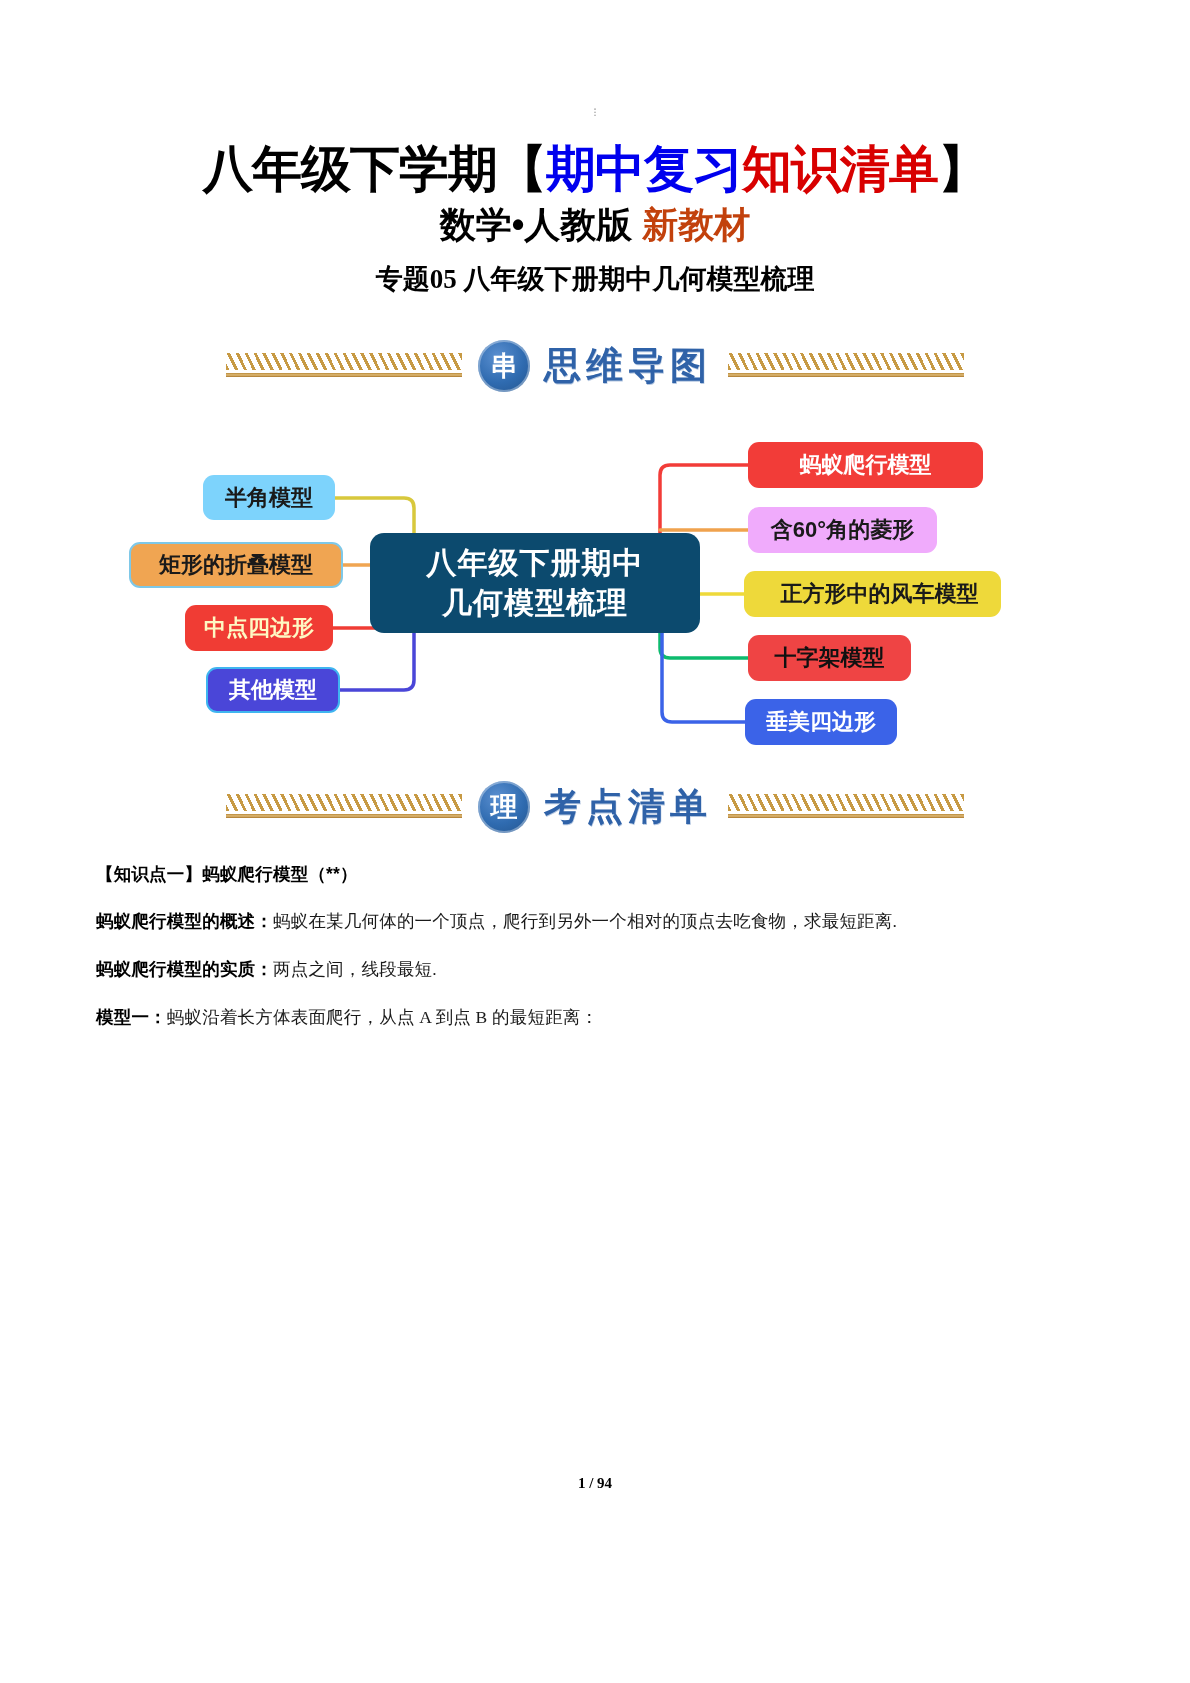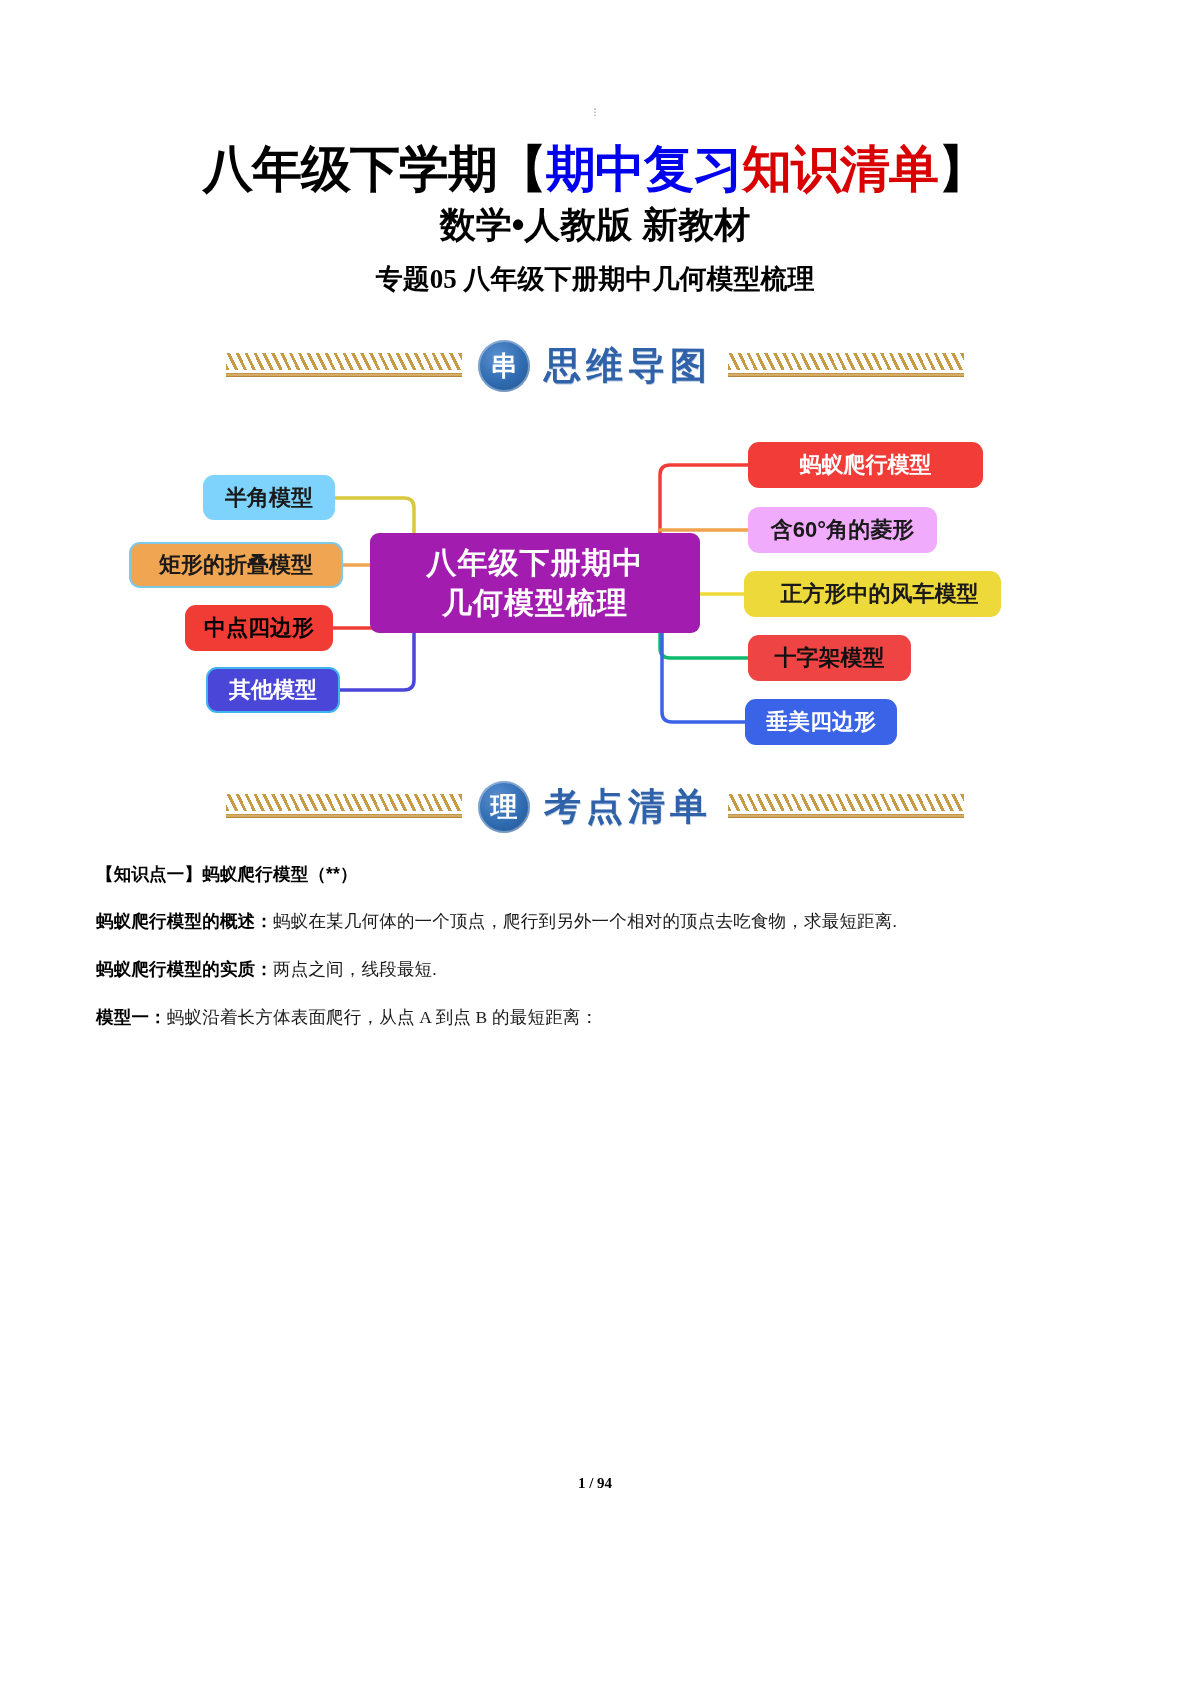--- a/index.html
+++ b/index.html
@@ -35,21 +35,21 @@
   .t-red  { color: #d80000; }
   .title-sub {
     font-family: "Liberation Sans", "DejaVu Sans", sans-serif;
     font-weight: bold;
     font-size: 36px;
     line-height: 46px;
     color: #000;
     margin-top: 2px;
     white-space: nowrap;
   }
-  .t-orange { color: #000000; }
+  .t-orange { color: #c2410c; }
   .title-topic {
     font-family: "Liberation Serif", "DejaVu Serif", serif;
     font-weight: bold;
     font-size: 27px;
     line-height: 38px;
     color: #000;
     margin-top: 12px;
     white-space: nowrap;
   }
 
@@ -107,22 +107,22 @@
     position: absolute;
     display: flex; align-items: center; justify-content: center;
     border-radius: 11px;
     font-family: "Liberation Sans", "DejaVu Sans", sans-serif;
     font-weight: bold;
     white-space: nowrap;
     line-height: 1;
   }
   .center-node {
     position: absolute;
-    background: #a21caf;
-    border-radius: 9px;
+    background: #0c4a6e;
+    border-radius: 14px;
     color: #ffffff;
     display: flex; flex-direction: column;
     align-items: center; justify-content: center;
     font-family: "Liberation Sans", "DejaVu Sans", sans-serif;
     font-weight: bold;
     font-size: 30px;
     line-height: 40px;
     letter-spacing: 1px;
     text-align: center;
   }
@@ -216,21 +216,21 @@
     </div>
 
     <div class="node" style="left:203px; top:55px; width:132px; height:45px; background:#7dd3fc; color:#1a1a1a; font-size:22px;">
       <span>半角模型</span>
     </div>
 
     <div class="node" style="left:129px; top:122px; width:214px; height:46px; background:#f0a552; color:#1a1a1a; font-size:22px; border:2.5px solid #7ec8e8;align-items:center;">
       <span>矩形的折叠模型</span>
     </div>
 
-    <div class="node" style="left:185px; top:185px; width:148px; height:46px; background:#f03c34; color:#000000; font-size:22px;">
+    <div class="node" style="left:185px; top:185px; width:148px; height:46px; background:#f03c34; color:#fef9c3; font-size:22px;">
       <span>中点四边形</span>
     </div>
 
     <div class="node" style="left:206px; top:247px; width:134px; height:46px; background:#4a46d8; color:#ffffff; font-size:22px; border:2.5px solid #3fb5f0;">
       <span>其他模型</span>
     </div>
 
     <div class="node" style="left:748px; top:22px; width:235px; height:46px; background:#f23c38; color:#ffffff; font-size:22px;">
       <span>蚂蚁爬行模型</span>
     </div>

